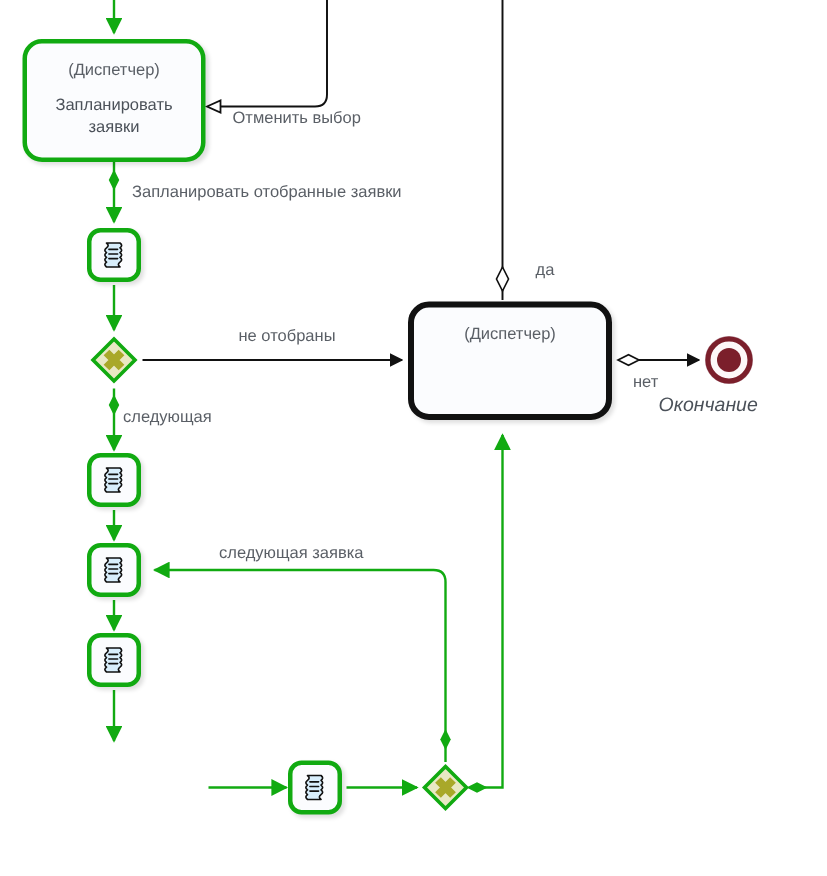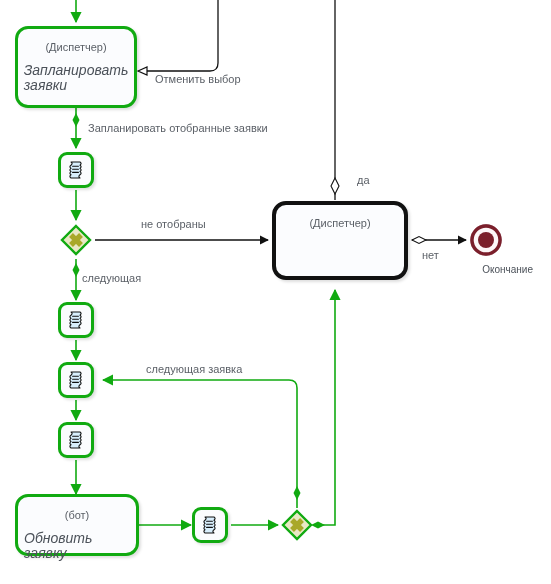--- a/index.html
+++ b/index.html
@@ -47,27 +47,26 @@
     border-radius: 14px;
   }
   .task .lane {
     font-size: 11px;
     color: #5a5f66;
     line-height: 14px;
     text-align: center;
     white-space: nowrap;
   }
   .task .tname {
-    font-size: 14px;
+    font-size: 11px;
     color: #4b5159;
     line-height: 15px;
-    text-align: left;
+    text-align: center;
     margin-top: 9px;
     padding: 0 6px;
-    font-style: italic;
   }
 
   
   .script {
     width: 36px;
     height: 36px;
     background: #fbfcfe;
     border: 3px solid #11aa11;
     border-radius: 9px;
     box-shadow: 2px 2px 3px rgba(0,0,0,0.13);
@@ -94,25 +93,26 @@
   
   .flabel {
     position: absolute;
     font-size: 11px;
     color: #5a5f66;
     white-space: nowrap;
     line-height: 13px;
   }
   .nlabel {
     position: absolute;
-    font-size: 10px;
+    font-size: 13px;
     color: #4b5159;
     white-space: nowrap;
     line-height: 13px;
-    text-align: right;
+    text-align: left;
+    font-style: italic;
   }
 </style>
 </head>
 <body>
 
 <div id="canvas">
 
   <svg id="svg-layer" viewBox="0 0 551 584" xmlns="http://www.w3.org/2000/svg">
     <defs>
       <marker id="arrG" viewBox="0 0 10 10" refX="9" refY="5" markerWidth="7" markerHeight="7" orient="auto-start-reverse">
@@ -224,24 +224,20 @@
     </svg>
   </div>
 
   <div class="node script" style="left:58px; top:422px;">
     <svg width="22" height="22" viewBox="0 0 22 22">
       <path d="M6 3 q2.2 1.6 0 3.2 q-2.2 1.6 0 3.2 q-2.2 1.6 0 3.2 q-2.2 1.6 0 3.2 q-2.2 1.6 0 3.2 L15 19 q-2.2-1.6 0-3.2 q2.2-1.6 0-3.2 q2.2-1.6 0-3.2 q2.2-1.6 0-3.2 q2.2-1.6 0-3.2 Z" fill="#d8eefc" stroke="#111" stroke-width="1.1" stroke-linejoin="round"></path>
       <path d="M7.6 7.2 L13.4 7.2 M7.6 10.3 L13.4 10.3 M7.6 13.4 L13.4 13.4" stroke="#111" stroke-width="1.1" stroke-linecap="round"></path>
     </svg>
   </div>
 
-  <div class="node task" style="left:15px; top:494px; width:124px; height:62px;">
-    <div class="lane">(бот)</div>
-    <div class="tname">Обновить заявку</div>
-  </div>
 
   <div class="node script" style="left:192px; top:507px;">
     <svg width="22" height="22" viewBox="0 0 22 22">
       <path d="M6 3 q2.2 1.6 0 3.2 q-2.2 1.6 0 3.2 q-2.2 1.6 0 3.2 q-2.2 1.6 0 3.2 q-2.2 1.6 0 3.2 L15 19 q-2.2-1.6 0-3.2 q2.2-1.6 0-3.2 q2.2-1.6 0-3.2 q2.2-1.6 0-3.2 q2.2-1.6 0-3.2 Z" fill="#d8eefc" stroke="#111" stroke-width="1.1" stroke-linejoin="round"></path>
       <path d="M7.6 7.2 L13.4 7.2 M7.6 10.3 L13.4 10.3 M7.6 13.4 L13.4 13.4" stroke="#111" stroke-width="1.1" stroke-linecap="round"></path>
     </svg>
   </div>
 
   <div class="node gateway" style="left:280px; top:508px;">
     <svg width="34" height="34" viewBox="0 0 34 34">
@@ -260,21 +256,21 @@
       <circle cx="17" cy="17" r="14" fill="none" stroke="#7b1f2b" stroke-width="3.4"></circle>
       <circle cx="17" cy="17" r="8" fill="#7b1f2b"></circle>
     </svg>
   </div>
   <div class="nlabel" style="left:439px; top:263px; width:94px;">Окончание</div>
 
   <div class="flabel" style="left:135px; top:73px;margin-left:20px;">Отменить выбор</div>
 
   <div class="flabel" style="left:88px; top:122px;">Запланировать отобранные заявки</div>
 
-  <div class="flabel" style="left:141px; top:218px;">не отобраны</div>
+  <div class="flabel" style="left:159px; top:218px;">не отобраны</div>
 
   <div class="flabel" style="left:82px; top:272px;">следующая</div>
 
   <div class="flabel" style="left:146px; top:363px;">следующая заявка</div>
 
 
   <div class="flabel" style="left:357px; top:174px;">да</div>
 
   <div class="flabel" style="left:422px; top:249px;">нет</div>
 

